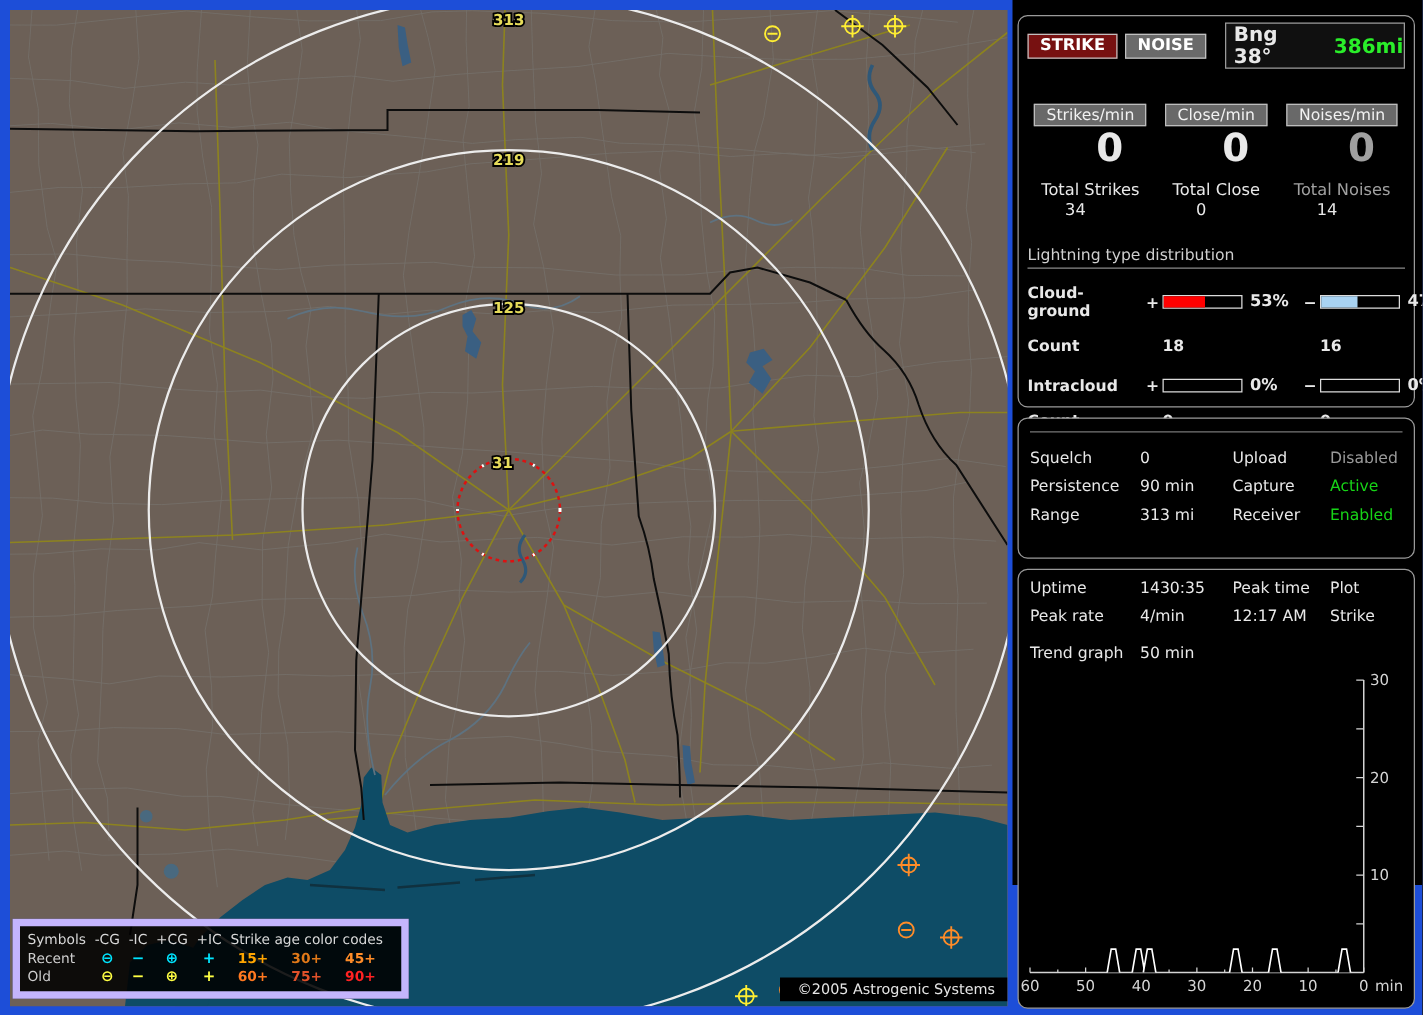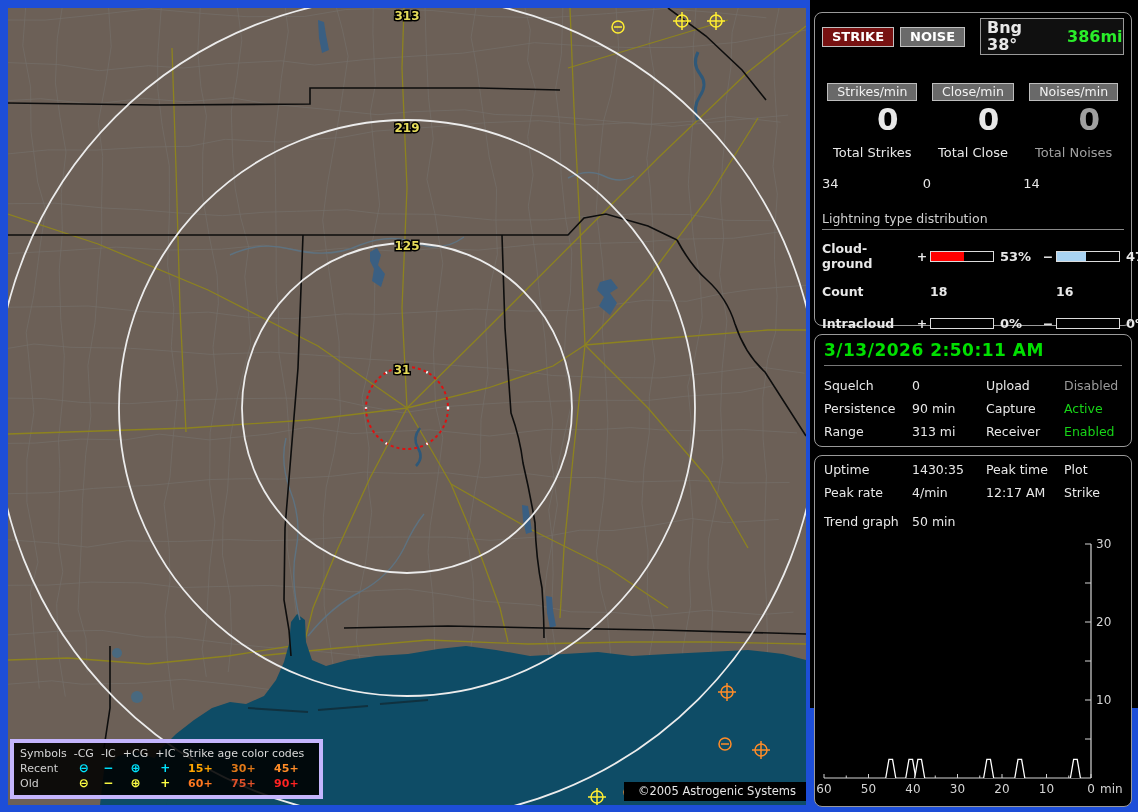--- a/index.html
+++ b/index.html
@@ -3,21 +3,21 @@
 <meta charset="utf-8">
 <style>
   html,body{margin:0;padding:0;background:#000;}
   *{box-sizing:border-box;}
   #screen{position:relative;width:1138px;height:812px;background:#1d4ed8;overflow:hidden;
           font-family:"DejaVu Sans","Liberation Sans",sans-serif;color:#e8e8e8;}
   
   #map{position:absolute;left:8px;top:8px;width:798px;height:797px;background:#6c6057;overflow:hidden;}
   #map svg{position:absolute;left:0;top:0;}
   
-  #legend{position:absolute;left:2px;bottom:6px;background:rgba(0,0,0,.88);border:4px solid #c4b5fd;
+  #legend{position:absolute;left:2px;bottom:6px;background:rgba(0,0,0,.88);border:6px solid #c4b5fd;
           padding:3px 8px 4px 6px;font-size:11px;line-height:15px;color:#cfcfcf;}
   #legend table{border-collapse:collapse;}
   #legend td{padding:0 7px 0 0;white-space:nowrap;text-align:center;}
   #legend td.lbl{text-align:left;min-width:52px;}
   #legend td.age{min-width:40px;font-weight:bold;}
   #legend .sym{font-size:12px;font-weight:bold;}
   #legend .hdr{color:#d8d8d8;}
   
   #copyright{position:absolute;right:0;bottom:4px;background:#000;color:#e6e6e6;
              font-size:11.5px;padding:2px 10px 3px 14px;}
@@ -35,21 +35,21 @@
        border:1px solid #9a9a9a;background:#101010;width:144px;padding:0 9px 1px 6px;
        font-weight:bold;font-size:16px;line-height:17px;}
   .bng .dist{color:#2aee2a;margin-left:45px;}
   .toprow{display:flex;align-items:center;}
   .counters{display:grid;grid-template-columns:1fr 1fr 1fr;margin-top:26px;}
   .counter{text-align:center;}
   .cbtn{display:inline-block;background:#696969;border:1px solid #bdbdbd;color:#f2f2f2;
         font-size:12.5px;padding:0 9px 1px 9px;line-height:15px;}
   .rate{font-size:31px;font-weight:bold;text-align:right;padding-right:24px;margin-top:1px;line-height:34px;}
   .tlabel{font-size:13px;margin-top:9px;}
-  .tval{font-size:13px;text-align:left;padding-right:24px;margin-top:16px;}
+  .tval{font-size:13px;text-align:center;padding-right:24px;margin-top:1px;}
   .dimtxt{color:#a0a0a0;}
   .dist-title{margin-top:20px;color:#cfcfcf;font-size:12.5px;border-bottom:1px solid #8a8a8a;
               padding-bottom:3px;}
   .dgrid{display:grid;grid-template-columns:92px 16px 66px 44px 16px 66px 40px;
          align-items:center;margin-top:11px;font-size:12.5px;}
   .dgrid .b{font-weight:bold;}
   .bar{width:64px;height:11px;border:1px solid #dcdcdc;background:#000;}
   .bar>span{display:block;height:100%;}
   .pct{font-weight:bold;font-size:13px;padding-left:4px;}
   .sign{font-weight:bold;text-align:center;}
@@ -325,21 +325,20 @@
         <span></span>
         <span class="b">0</span>
         <span></span>
           <span></span>
         <span class="b">0</span>
         <span></span>
       </div>
     </div>
 
     <div class="pbox" id="box-time">
-      <div class="dt">3/13/2026 2:50:11 AM</div>
       <hr class="dt-rule">
       <div class="grid4">
         <span>Squelch</span>
         <span>0</span>
         <span>Upload</span>
         <span class="gray">Disabled</span>
 
         <span>Persistence</span>
         <span>90 min</span>
         <span>Capture</span>

